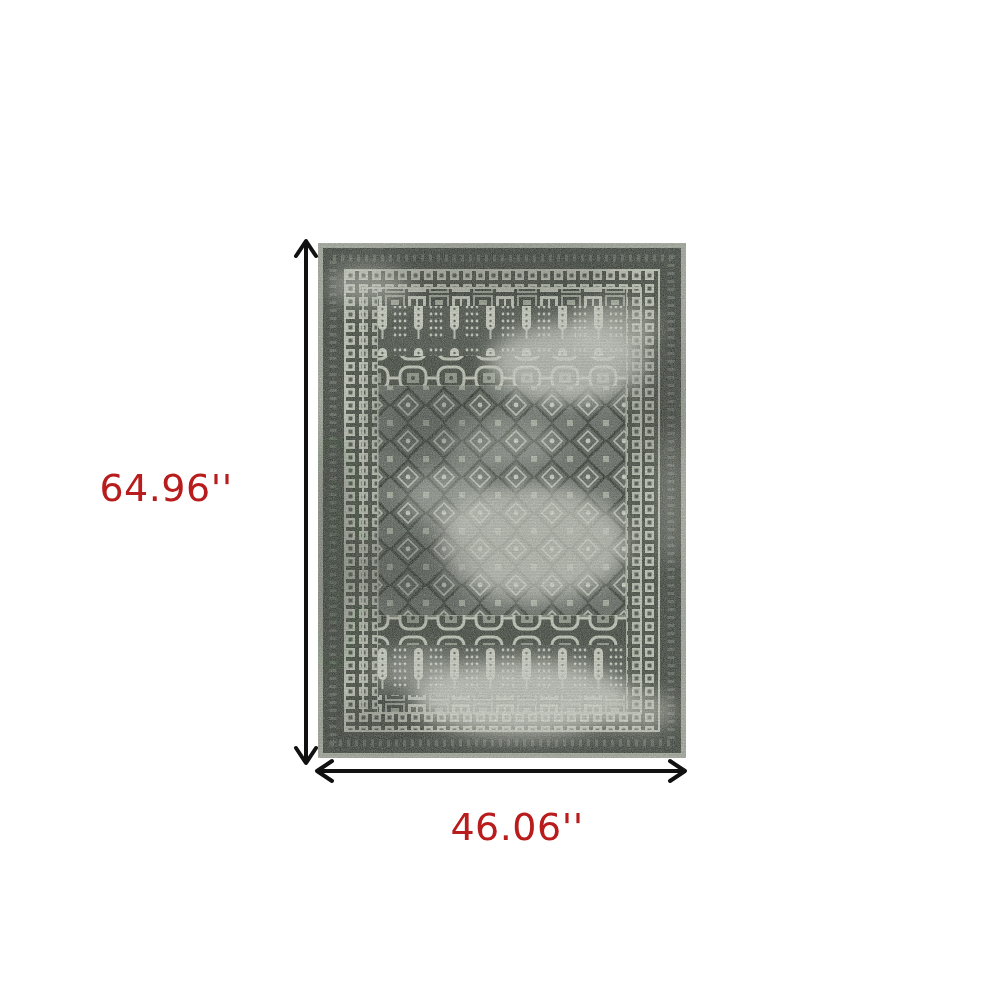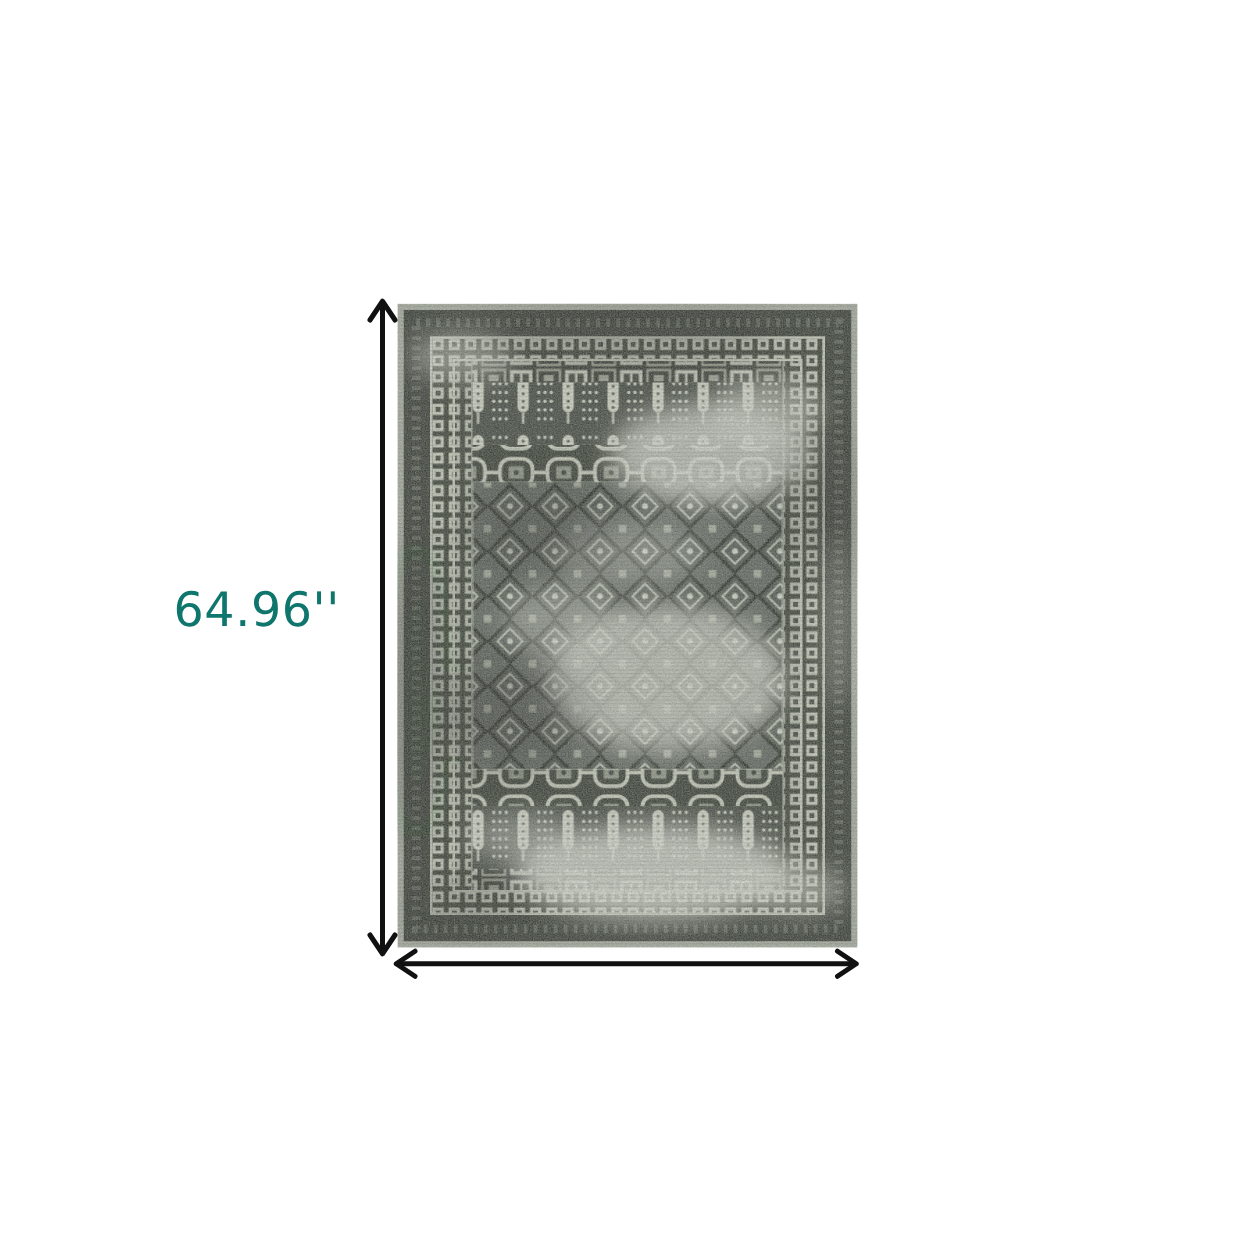--- a/index.html
+++ b/index.html
@@ -15,24 +15,24 @@
     left:318px;top:243px;
     width:368px;height:515px;
   }
   .rug svg{display:block;width:100%;height:100%;}
   .dims{
     position:absolute;left:0;top:0;width:1000px;height:1000px;
     pointer-events:none;
   }
   .dim-label{
     position:absolute;
-    color:#0f766e;
+    color:#b91c1c;
     font-size:38px;
     letter-spacing:0.5px;
-    text-align:right;
+    text-align:center;
     white-space:nowrap;
   }
   .dim-label.height{left:60px;top:466px;width:212px;}
   .dim-label.width{left:407px;top:805px;width:220px;}
 </style>
 </head>
 <body>
 
 <div class="canvas">
 
@@ -186,14 +186,15 @@
       </g>
       <g>
         <path d="M319 771 L683 771"></path>
         <path d="M332 761 L317 771 L332 781"></path>
         <path d="M670 761 L685 771 L670 781"></path>
       </g>
     </g>
   </svg>
 
   <div class="dim-label height">64.96''</div>
+  <div class="dim-label width">46.06''</div>
 
 </div>
 
 </body></html>

